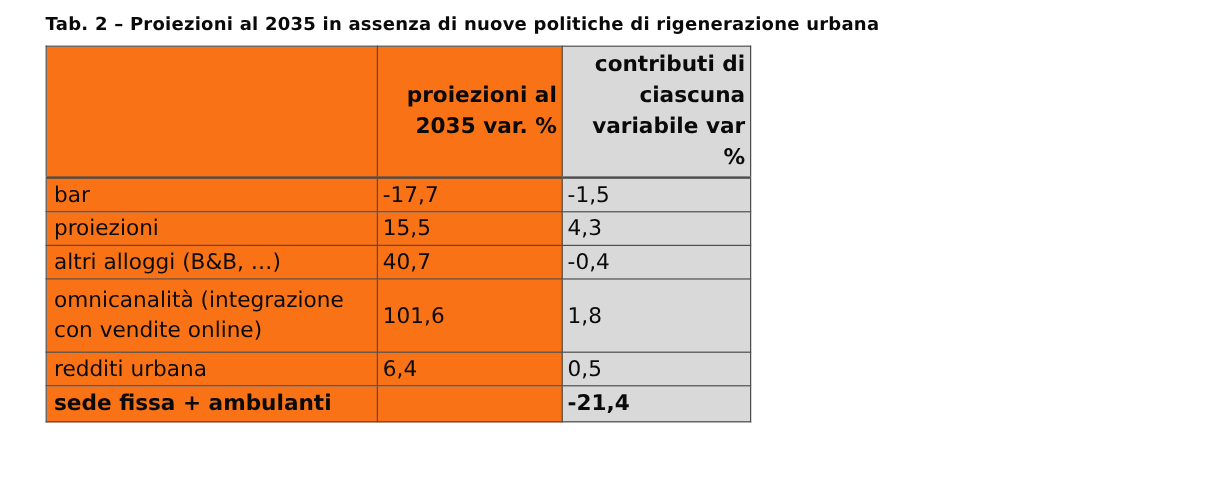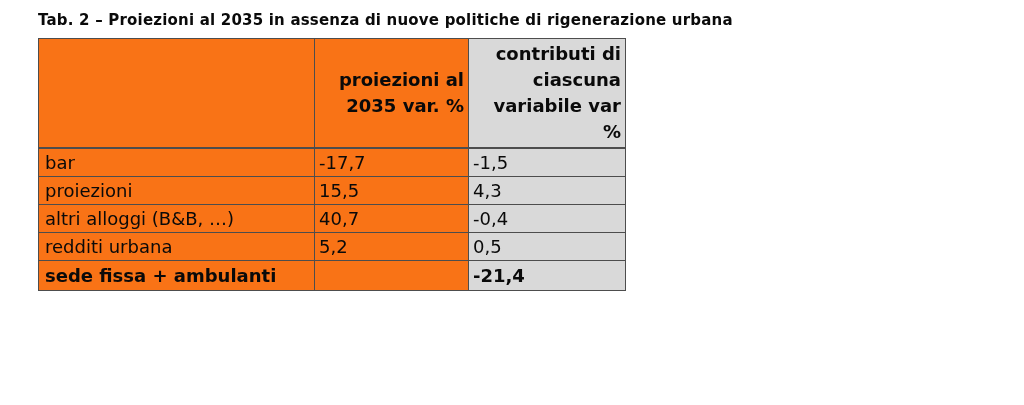--- a/index.html
+++ b/index.html
@@ -93,23 +93,28 @@
       <tr>
         <td class="label-cell">proiezioni</td>
         <td class="num-cell">15,5</td>
         <td class="num-cell gray">4,3</td>
       </tr>
       <tr>
         <td class="label-cell">altri alloggi (B&amp;B, …)</td>
         <td class="num-cell">40,7</td>
         <td class="num-cell gray">-0,4</td>
       </tr>
+      <tr class="tall">
+        <td class="label-cell">omnicanalità (integrazione con vendite online)</td>
+        <td class="num-cell">101,6</td>
+        <td class="num-cell gray">1,8</td>
+      </tr>
       <tr>
         <td class="label-cell">redditi urbana</td>
-        <td class="num-cell">5,2</td>
+        <td class="num-cell">6,4</td>
         <td class="num-cell gray">0,5</td>
       </tr>
       <tr class="total-row">
         <td class="label-cell">sede fissa + ambulanti</td>
         <td class="num-cell"></td>
         <td class="num-cell gray">-21,4</td>
       </tr>
     </tbody>
   </table>
 </div>

